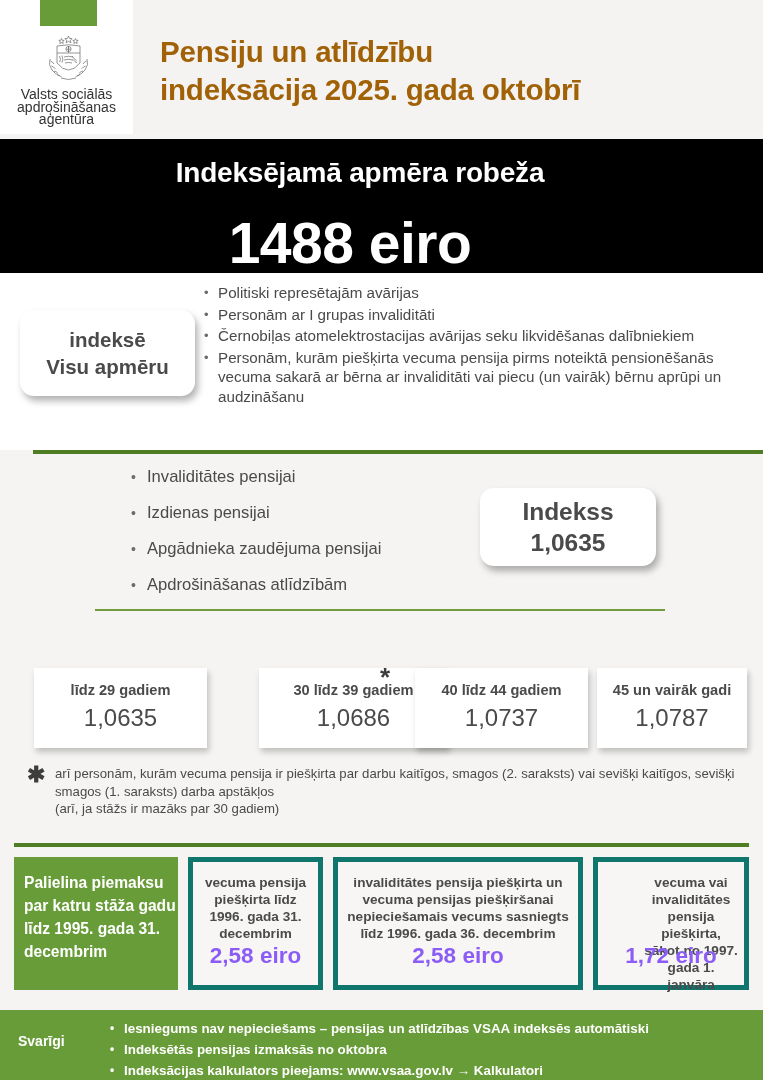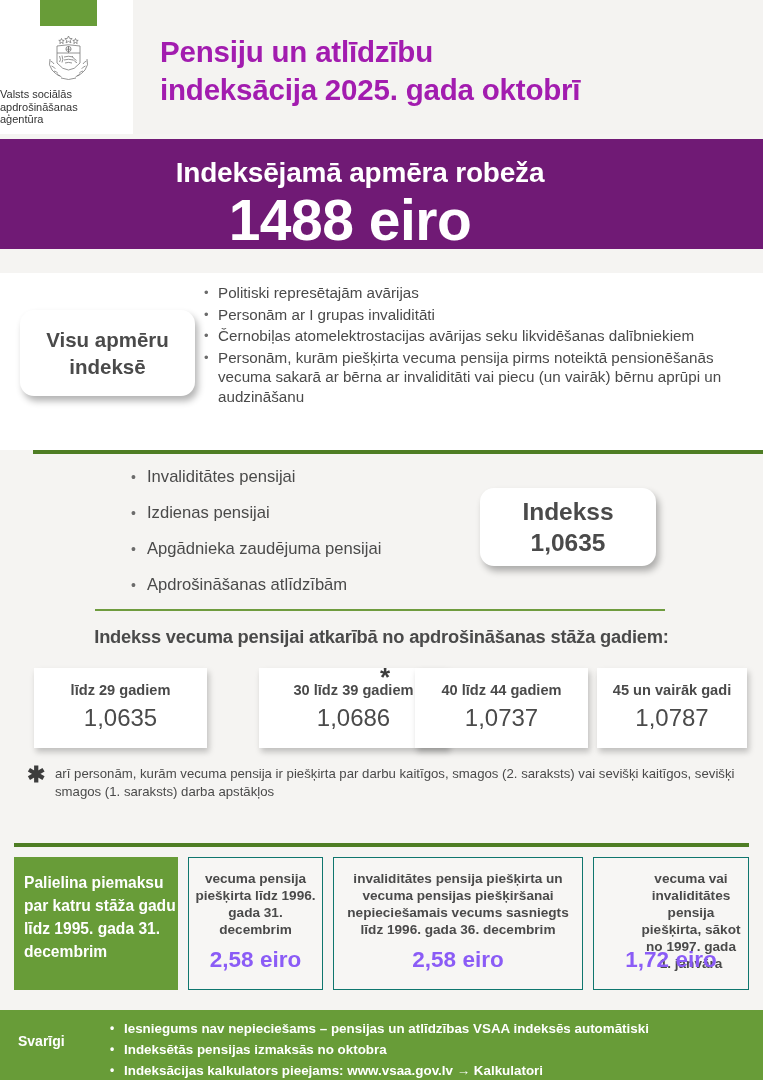--- a/index.html
+++ b/index.html
@@ -22,41 +22,41 @@
   }
   .logo-greenbar {
     position: absolute; left: 40px; top: 0px; width: 57px; height: 26px;
     background: #689c38;
   }
   .logo-crest {
     position: absolute; left: 42px; top: 33px; width: 53px; height: 50px;
   }
   .logo-caption {
     position: absolute; left: 0; top: 88px; width: 133px;
-    text-align: left; font-size: 11px; line-height: 12.5px;
+    text-align: center; font-size: 14px; line-height: 12.5px;
     color: #333333; letter-spacing: 0px;
   }
   .header-title {
     position: absolute; left: 160px; top: 33px; width: 600px;
     font-size: 29.5px; font-weight: bold; line-height: 38px;
-    color: #a21caf; letter-spacing: -0.2px;
+    color: #a16207; letter-spacing: -0.2px;
   }
 
   
   .hero {
-    position: absolute; left: 0; top: 139px; width: 763px; height: 110px;
-    background: #701a75;
+    position: absolute; left: 0; top: 139px; width: 763px; height: 134px;
+    background: #000000;
   }
   .hero-sub {
     position: absolute; left: 0; top: 18px; width: 720px;
     text-align: center; font-size: 28px; font-weight: bold; color: #ffffff;
     letter-spacing: -0.2px;
   }
   .hero-main {
-    position: absolute; left: 0; top: 49px; width: 700px;
+    position: absolute; left: 0; top: 72px; width: 700px;
     text-align: center; font-size: 57px; font-weight: bold; color: #ffffff;
     letter-spacing: -0.5px; line-height: 64px;
   }
 
   
   .sec1 {
     position: absolute; left: 0; top: 273px; width: 763px; height: 177px;
     background: #ffffff;
   }
   .pill {
@@ -169,21 +169,21 @@
     background: #f5f4f2;
   }
   .supp-green {
     position: absolute; left: 14px; top: 10px; width: 164px; height: 133px;
     background: #689c38; color: #ffffff;
     font-size: 15.6px; font-weight: bold; line-height: 23px;
     padding: 14px 0 0 10px;
   }
   .supp-box {
     position: absolute; top: 10px; height: 133px;
-    background: #f7f6f4; border: 1px solid #0f766e;
+    background: #f7f6f4; border: 5px solid #0f766e;
     text-align: center;
   }
   .supp-b1 { left: 188px; width: 135px; }
   .supp-b2 { left: 333px; width: 250px; }
   .supp-b3 { left: 593px; width: 156px; padding-left: 40px; }
   .supp-label {
     margin-top: 12px; font-size: 13.6px; font-weight: bold;
     line-height: 17px; color: #4a4a4a; padding: 0 5px;
   }
   .supp-value {
@@ -251,22 +251,22 @@
   </div>
 
   <div class="hero">
     <div class="hero-sub">Indeksējamā apmēra robeža</div>
     <div class="hero-main">1488 eiro</div>
   </div>
 
   <div class="sec1">
     <div class="pill pill-all">
       <div>
+        <div>indeksē</div>
         <div>Visu apmēru</div>
-        <div>indeksē</div>
       </div>
     </div>
     <div class="bullets1">
       <div class="bullet-row">
         <span class="bullet-dot">•</span>
         <span class="bullet-txt">Politiski represētajām avārijas</span>
       </div>
       <div class="bullet-row">
         <span class="bullet-dot">•</span>
         <span class="bullet-txt">Personām ar I grupas invaliditāti</span>
@@ -307,21 +307,20 @@
       <div>
         <div>Indekss</div>
         <div>1,0635</div>
       </div>
     </div>
   </div>
 
   <div class="rule-thin"></div>
 
   <div class="sec3">
-    <div class="sec3-title">Indekss vecuma pensijai atkarībā no apdrošināšanas stāža gadiem:</div>
     <div class="cards">
       <div class="card">
         <div class="card-label">līdz 29 gadiem</div>
         <div class="card-value">1,0635</div>
       </div>
       <div class="card">
         <div class="card-label">30 līdz 39 gadiem</div>
         <div class="card-value">1,0686</div>
       </div>
       <div class="card">
@@ -335,20 +334,21 @@
     </div>
   </div>
 
   <div class="asterisk-mark">*</div>
 
   <div class="footnote">
     <span class="footnote-star">✱</span>
     <span class="footnote-txt">
       <span>arī personām, kurām vecuma pensija ir piešķirta par darbu kaitīgos, smagos (2. saraksts) vai</span>
       <span>sevišķi kaitīgos, sevišķi smagos (1. saraksts) darba apstākļos</span><br>
+      <span>(arī, ja stāžs ir mazāks par 30 gadiem)</span>
     </span>
   </div>
 
   <div class="rule-thick2"></div>
 
   <div class="sec4">
     <div class="supp-green">Palielina piemaksu par katru stāža gadu līdz 1995. gada 31. decembrim</div>
     <div class="supp-box supp-b1">
       <div class="supp-label">vecuma pensija piešķirta līdz 1996. gada 31. decembrim</div>
       <div class="supp-value">2,58 eiro</div>

